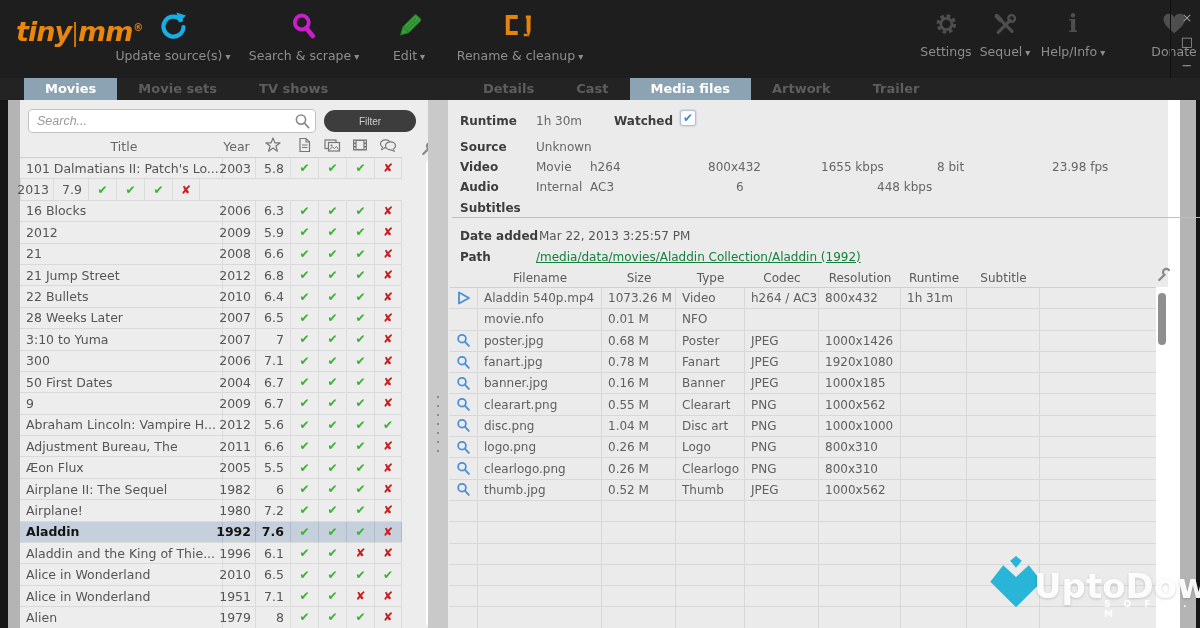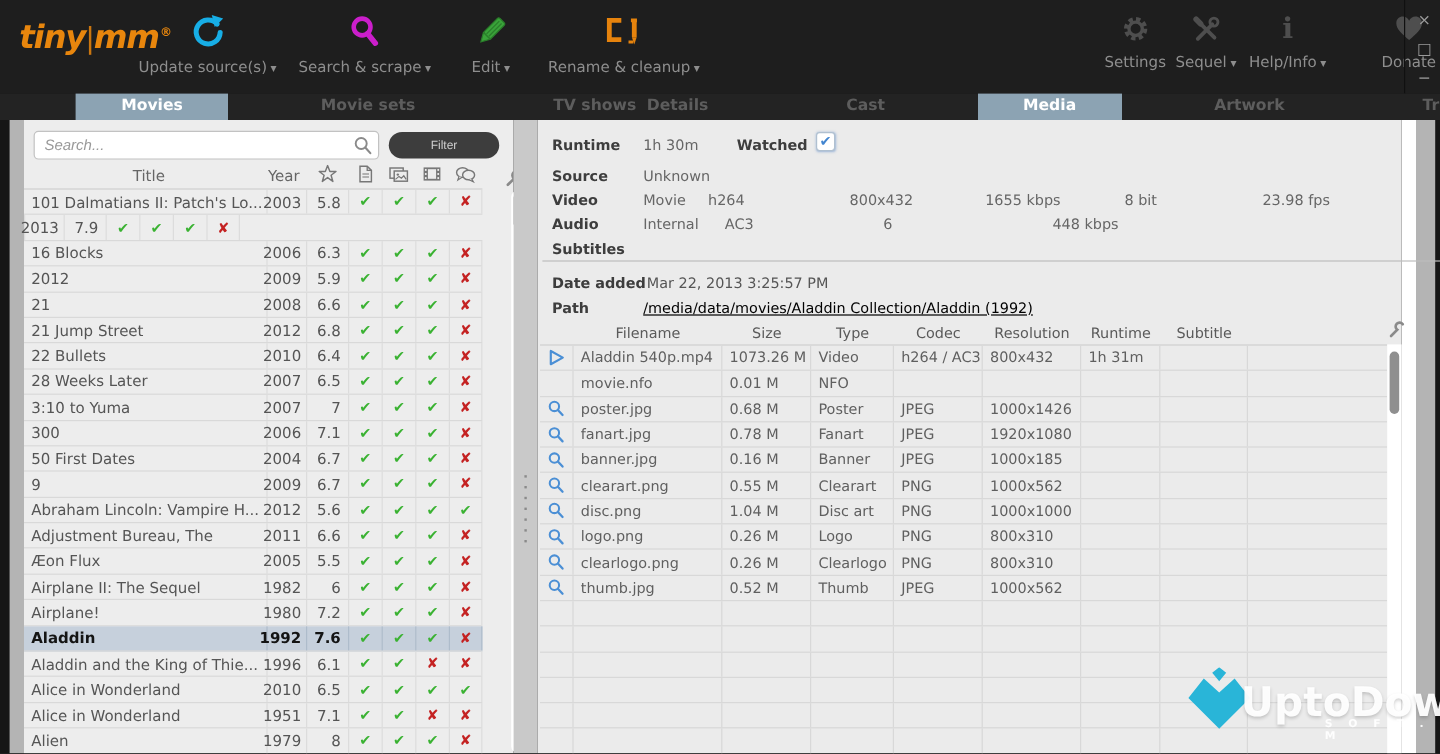--- a/index.html
+++ b/index.html
@@ -18,21 +18,21 @@
   .tbact .lbl { margin-top:7px; font-size:12.5px; color:#8e8e8e; }
   .tbact .arr { font-size:10px; color:#8e8e8e; margin-left:3px; }
   .tbact svg { display:block; }
   .winctl { position:absolute; left:1176px; top:6px; width:22px; text-align:center; }
   .winctl div { color:#9a9a9a; font-size:13px; height:24px; line-height:24px; cursor:pointer; }
   .tb-sep { position:absolute; left:1170px; top:0; width:1px; height:78px; background:#101010; }
 
   
   .tabbar { position:absolute; left:0; top:78px; width:1200px; height:22px; background:#232323; }
   .tabs { position:absolute; top:0; height:22px; display:flex; }
-  .tab { height:22px; line-height:22px; padding:0 38px; font-size:13px; font-weight:bold; color:#5d5d5d; cursor:pointer;margin-left:39px; }
+  .tab { height:22px; line-height:22px; padding:0 21px; font-size:13px; font-weight:bold; color:#5d5d5d; cursor:pointer; }
   .tab.active { background:#8ca3b3; color:#ffffff; }
 
   
   .strip-l  { position:absolute; left:8px;  top:100px; width:12px; height:528px; background:#b4b4b4; }
   .strip-r1 { position:absolute; left:1168px; top:100px; width:12px; height:528px; background:#ffffff; }
   .strip-r2 { position:absolute; left:1180px; top:100px; width:16px; height:528px; background:#b4b4b4; }
 
   
   .lpanel { position:absolute; left:20px; top:100px; width:408px; height:528px; background:#ededed; }
   .searchbox { position:absolute; left:8px; top:9px; width:288px; height:24px; background:#fff;
@@ -67,21 +67,21 @@
 
   
   .rpanel { position:absolute; left:448px; top:100px; width:720px; height:528px; background:#ebebeb; font-size:12px; }
   .dl { position:absolute; font-weight:bold; color:#3d3d3d; }
   .dv { position:absolute; color:#666; }
   .divider { position:absolute; left:4px; top:117px; width:1158px; height:1px; background:#bdbdbd; }
   .chk { position:absolute; left:232px; top:10px; width:16px; height:16px; background:#fff;
          border:1px solid #b0c0d0; border-radius:3px; box-shadow:0 0 2px rgba(80,130,200,.5);
          display:flex; align-items:center; justify-content:center; color:#4285d0;
          font-size:12px; font-weight:bold; cursor:pointer; }
-  .pathlink { color:#000000; text-decoration:underline; cursor:pointer; }
+  .pathlink { color:#15803d; text-decoration:underline; cursor:pointer; }
 
   .fhead { position:absolute; left:2px; top:168px; width:706px; height:19px; display:flex; color:#5a5a5a; }
   .fhead > div { display:flex; align-items:center; justify-content:center; }
   .frows { position:absolute; left:2px; top:187px; width:706px; border-top:1px solid #cfcfcf; }
   .frow { display:flex; height:21.3px; border-bottom:1px solid #d8d8d8; color:#5f5f5f; }
   .frow > div { display:flex; align-items:center; border-right:1px solid #d8d8d8; padding-left:6px;
                 overflow:hidden; white-space:nowrap; }
   .fc-icon { width:28px; justify-content:center; padding-left:0 !important; }
   .fc0{width:124px} .fc1{width:74px} .fc2{width:69px} .fc3{width:74px}
   .fc4{width:82px} .fc5{width:66px} .fc6{width:73px}
@@ -685,21 +685,21 @@
     <div class="dl" style="left:12px; top:60px;">Video</div>
     <div class="dv" style="left:88px; top:60px;">Movie</div>
     <div class="dv" style="left:142px; top:60px;text-align:center;">h264</div>
     <div class="dv" style="left:260px; top:60px;">800x432</div>
     <div class="dv" style="left:373px; top:60px;">1655 kbps</div>
     <div class="dv" style="left:489px; top:60px;">8 bit</div>
     <div class="dv" style="left:604px; top:60px;">23.98 fps</div>
 
     <div class="dl" style="left:12px; top:80px;">Audio</div>
     <div class="dv" style="left:88px; top:80px;">Internal</div>
-    <div class="dv" style="left:156px; top:80px;">AC3</div>
+    <div class="dv" style="left:142px; top:80px;">AC3</div>
     <div class="dv" style="left:288px; top:80px;">6</div>
     <div class="dv" style="left:429px; top:80px;">448 kbps</div>
 
     <div class="dl" style="left:12px; top:101px;">Subtitles</div>
 
     <div class="divider"></div>
 
     <div class="dl" style="left:12px; top:129px;">Date added</div>
     <div class="dv" style="left:91px; top:129px; color:#555;">Mar 22, 2013 3:25:57 PM</div>
     <div class="dl" style="left:12px; top:150px;">Path</div>

